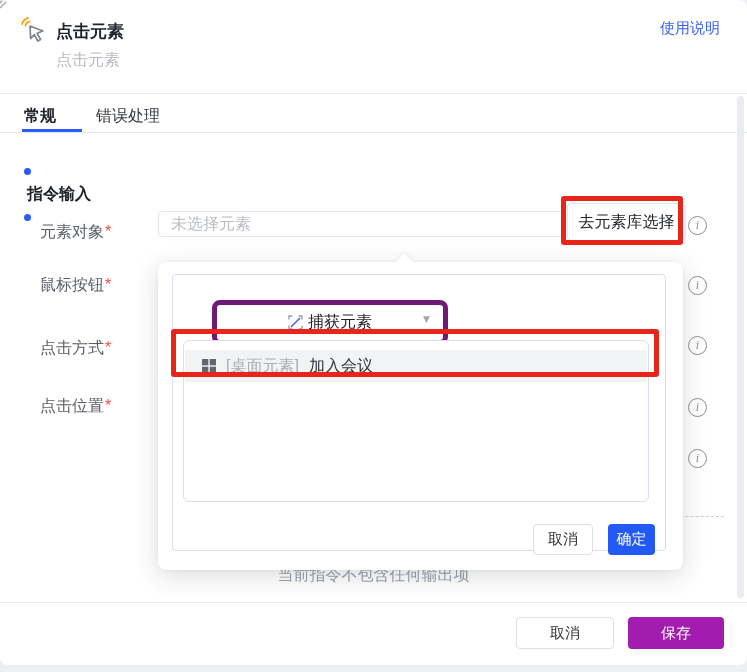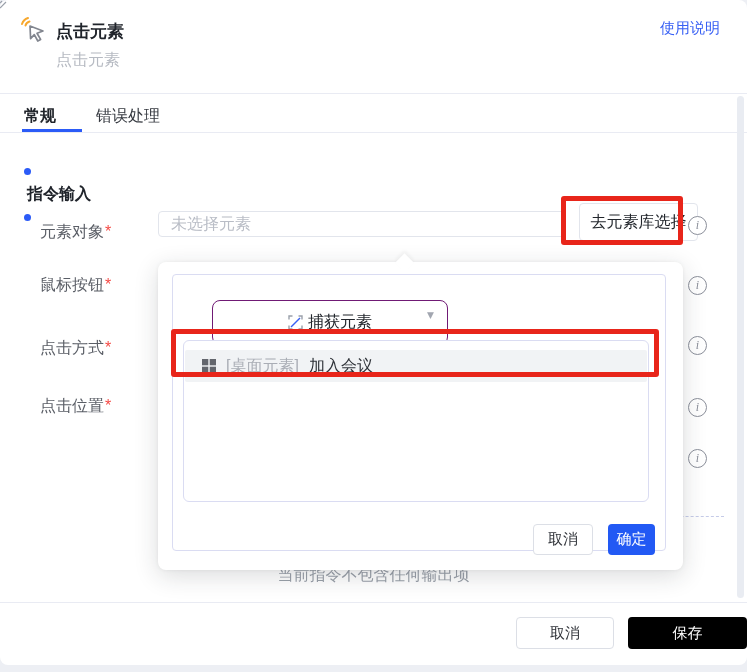--- a/index.html
+++ b/index.html
@@ -26,35 +26,35 @@
   .dot { width:7px; height:7px; border-radius:50%; background:#2b5bf7; flex:0 0 auto; }
   .sec-label { font-size:16px; font-weight:700; color:#20242b; flex:0 0 auto; padding:0 3px; }
 
   
   .f-label { position:absolute; left:40px; font-size:16px; color:#5a5e66; }
   .star { color:#f54a45; margin-left:1px; }
   .element-input { position:absolute; left:158px; top:203px; width:407px; height:26px; border:1px solid #e2e5ec;
     border-radius:4px; padding:0 12px; font-size:16px; color:#30343b; font-family:"Liberation Sans",sans-serif; outline:none;margin-top:8px; }
   .element-input::placeholder { color:#b9bdc6; }
   .lib-btn { position:absolute; left:567px; top:203px; width:119px; height:38px; background:#fff; border:1px solid #e2e5ec;
-    border-radius:4px; font-size:16px; color:#22262c; display:flex; align-items:center; justify-content:center; cursor:pointer;margin-left:12px; }
+    border-radius:4px; font-size:16px; color:#22262c; display:flex; align-items:center; justify-content:center; cursor:pointer; }
   .info { position:absolute; left:688px; width:19px; height:19px; border:1.4px solid #8b8f9a; border-radius:50%;
     color:#8b8f9a; font-size:12px; font-family:"Liberation Serif",serif; font-style:italic; display:flex;
     align-items:center; justify-content:center; cursor:pointer; background:#fff; }
 
   .out-dash { position:absolute; left:640px; top:516px; width:84px; border-top:1px dashed #c5cbe8; z-index:1; }
   .output-hint { position:absolute; left:0; top:565px; width:747px; text-align:center; font-size:16px; color:#9aa0a9; z-index:1; }
 
   
   .popup { position:absolute; left:158px; top:262px; width:525px; height:308px; background:#fff; border-radius:8px;
     box-shadow:0 6px 24px rgba(31,35,41,.16), 0 0 4px rgba(31,35,41,.06); z-index:10; }
   .popup-arrow { position:absolute; left:240px; top:-6px; width:13px; height:13px; background:#fff; transform:rotate(45deg);
     box-shadow:-2px -2px 4px rgba(31,35,41,.05); }
   .popup-inner { position:absolute; left:14px; top:12px; width:494px; height:277px; border:1px solid #dadcf2; border-radius:4px; }
-  .capture-btn { position:absolute; left:39px; top:25px; width:236px; height:45px; border:1px solid #701a75; border-radius:8px;
+  .capture-btn { position:absolute; left:39px; top:25px; width:236px; height:45px; border:5px solid #701a75; border-radius:8px;
     background:#fff; display:flex; align-items:center; justify-content:center; gap:5px; font-size:16px; color:#22262c; cursor:pointer; }
   .caret { position:absolute; right:13px; top:9px; font-size:9px; color:#a2a6b0; font-family:"DejaVu Sans",sans-serif; }
   .list-box { position:absolute; left:10px; top:65px; width:466px; height:162px; border:1px solid #dadcf2; border-radius:6px; background:#fff; }
   .list-item { margin:9px 1px 0 1px; height:32px; background:#f1f3f5; border-radius:2px; display:flex; align-items:center;
     padding-left:17px; gap:10px; font-size:16px; cursor:pointer; }
   .item-tag { color:#a9adb5; }
   .item-name { color:#2d3137; }
   .popup-btn { position:absolute; top:249px; height:31px; border-radius:4px; font-size:15px; display:flex;
     align-items:center; justify-content:center; cursor:pointer; }
   .popup-cancel { left:360px; width:60px; background:#fff; border:1px solid #dcdfe6; color:#2f3238; }
@@ -63,21 +63,21 @@
   
   .anno { position:absolute; border:5px solid #e8251a; border-radius:3px; z-index:30; pointer-events:none; }
   .anno1 { left:561px; top:196px; width:122px; height:49px; }
   .anno2 { left:171px; top:329px; width:488px; height:48px; }
 
   
   .footer-line { top:602px; }
   .ft-btn { position:absolute; top:617px; height:32px; border-radius:4px; font-size:15px; display:flex;
     align-items:center; justify-content:center; cursor:pointer; }
   .ft-cancel { left:516px; width:98px; background:#fff; border:1px solid #dcdfe6; color:#2f3238; }
-  .ft-save { left:628px; width:119px; background:#000000; border:none; color:#fff; }
+  .ft-save { left:628px; width:96px; background:#a21caf; border:none; color:#fff; }
 
   .scrollbar { position:absolute; left:737px; top:96px; width:7px; height:502px; background:#e9ecf2; border-radius:4px; cursor:pointer; }
   .corner-frag { position:absolute; left:0; top:0; width:12px; height:12px; z-index:40; }
 </style>
 </head>
 <body>
 
 <div class="screen">
   <div class="dialog">
 

